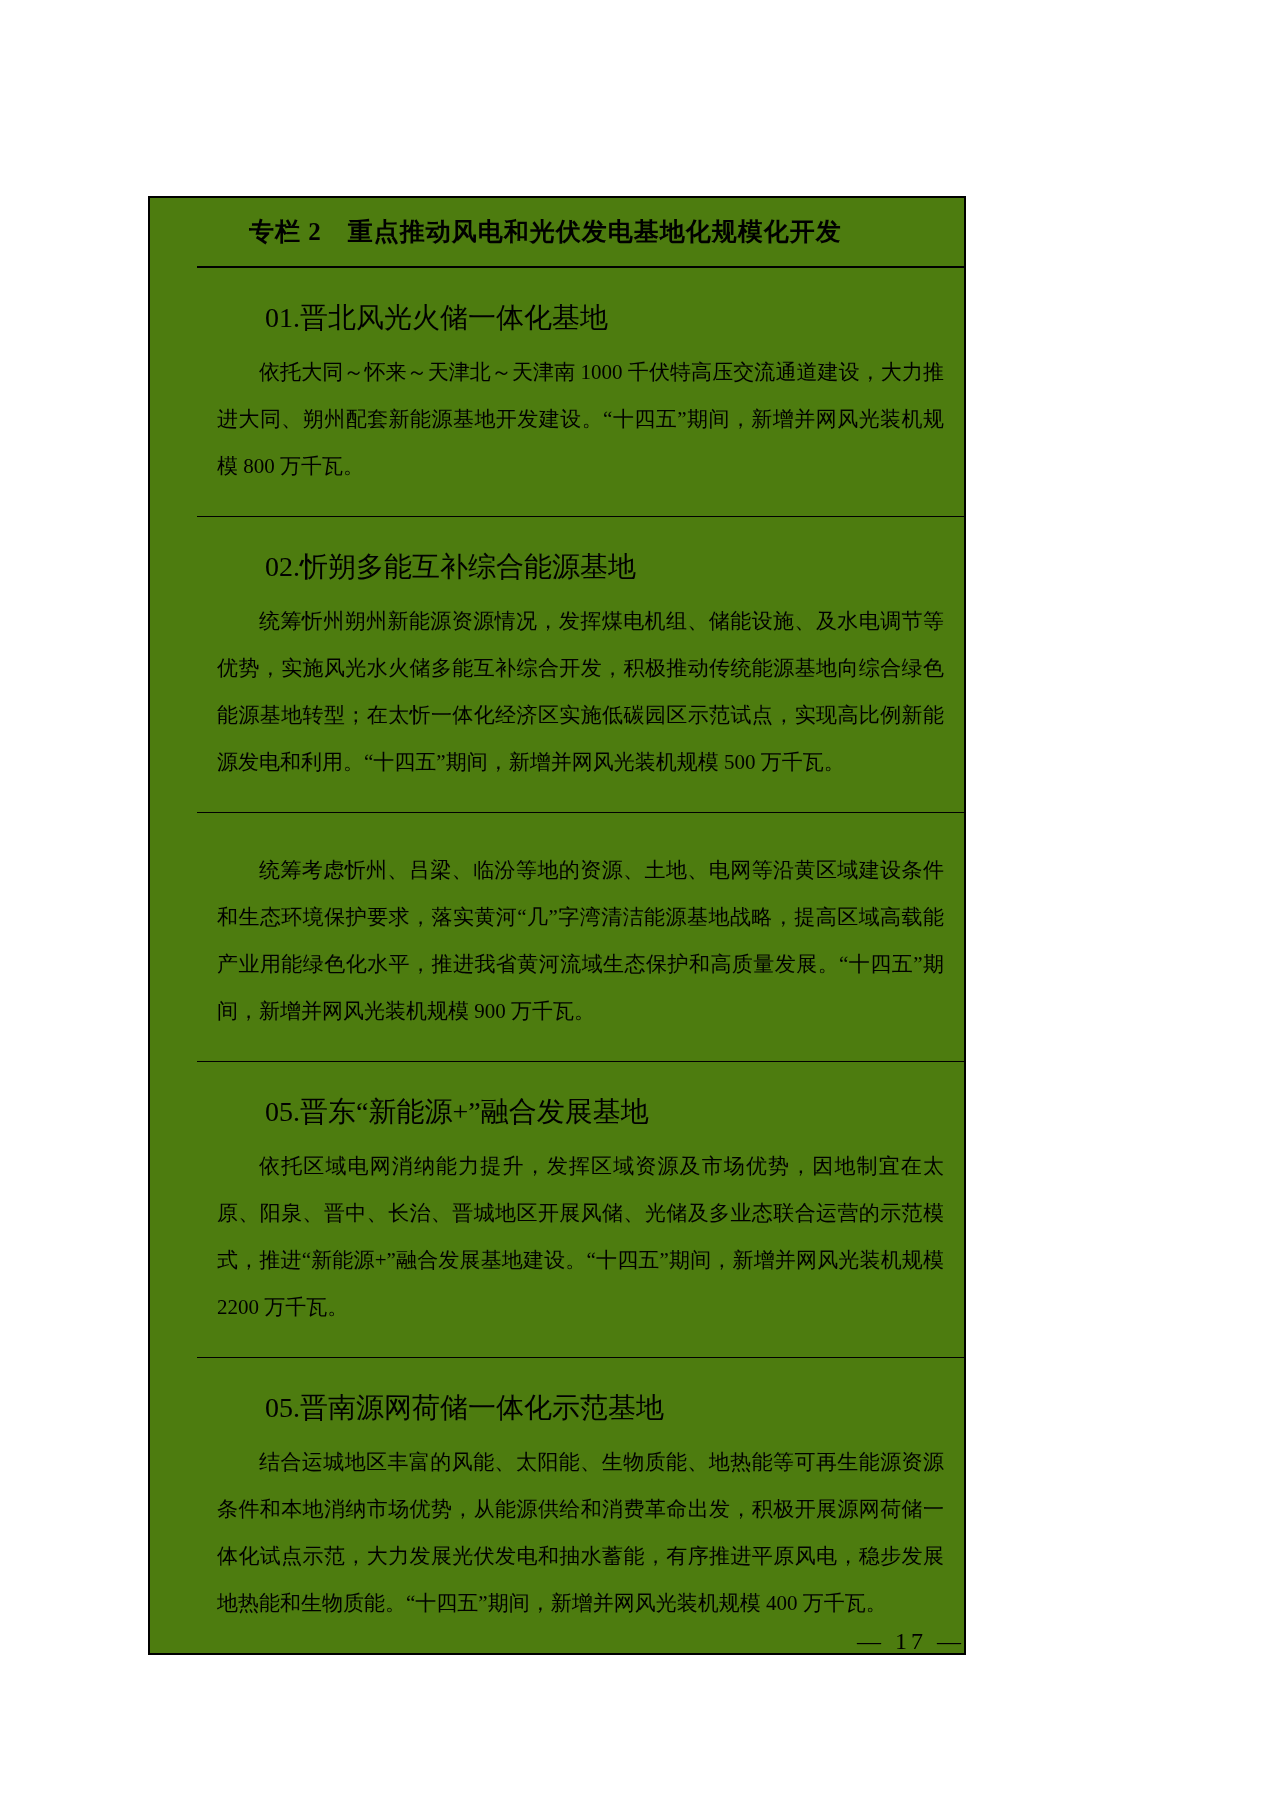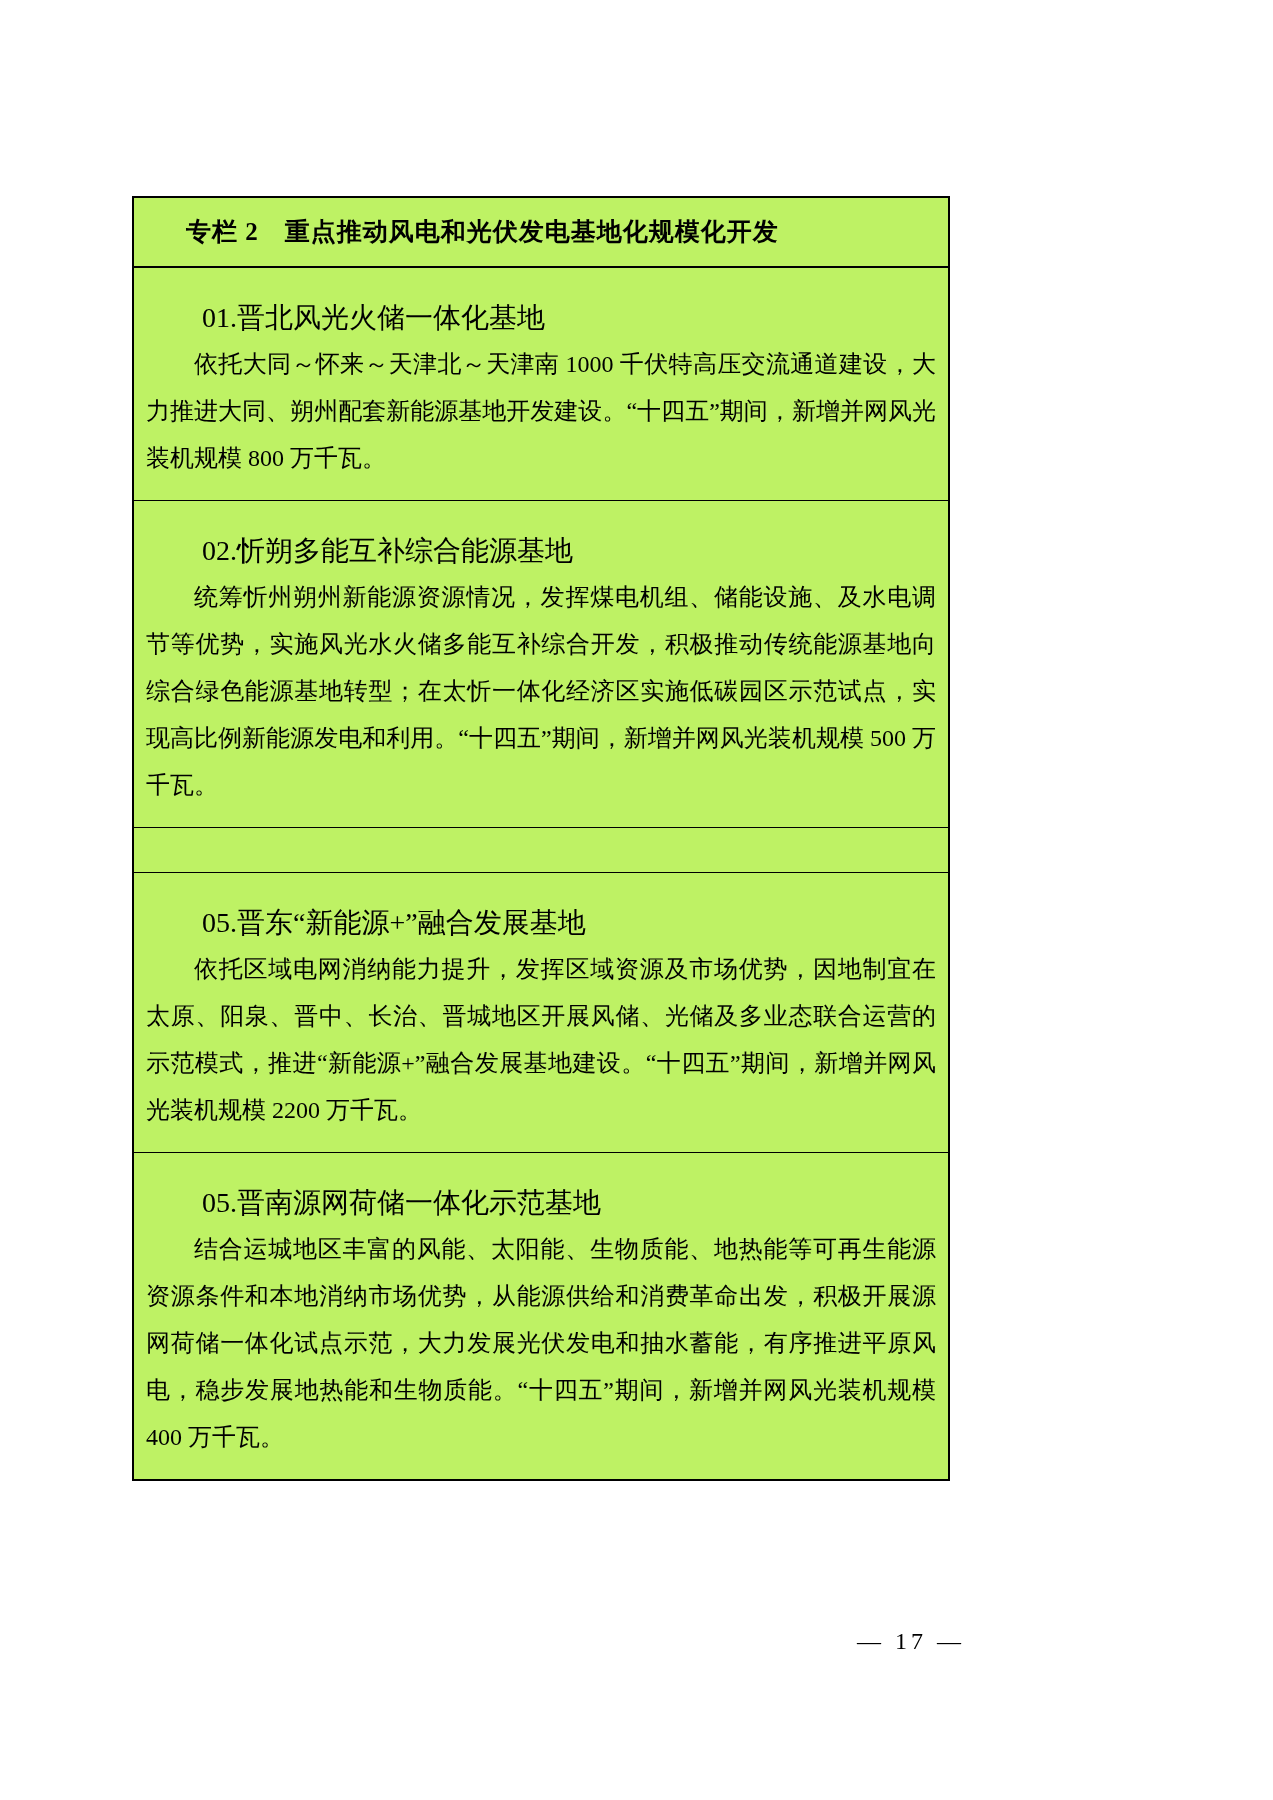--- a/index.html
+++ b/index.html
@@ -11,26 +11,27 @@
     position: relative;
     width: 1273px;
     height: 1800px;
     background: #ffffff;
     font-family: "Liberation Serif", "DejaVu Serif", serif;
     color: #000000;
     overflow: hidden;
   }
   .panel {
     position: absolute;
-    left: 132px;
+    left: 148px;
     top: 196px;
     width: 818px;
     border: 2px solid #000000;
     box-sizing: border-box;
-    background: #bef264;
+    background: #4d7c0f;
+    padding-left: 47px;
   }
   .panel-header {
     border-bottom: 2px solid #000000;
     padding: 15px 10px 15px 52px;
     font-size: 25px;
     font-weight: bold;
     letter-spacing: 1px;
     line-height: 38px;
   }
   .section {
@@ -40,26 +41,26 @@
   .section:last-child {
     border-bottom: none;
   }
   .section-title {
     font-size: 28px;
     line-height: 47px;
     text-indent: 2em;
     margin: 0;
   }
   .section-body {
-    font-size: 24px;
+    font-size: 21px;
     line-height: 47px;
     text-indent: 2em;
     text-align: justify;
     text-justify: inter-ideograph;
-    margin: 0;
+    margin: 8px;
   }
   .page-number {
     position: absolute;
     top: 1628px;
     right: 308px;
     font-size: 24px;
     letter-spacing: 4px;
     white-space: nowrap;
   }
 </style>
@@ -76,20 +77,21 @@
       <p class="section-title">01.晋北风光火储一体化基地</p>
       <p class="section-body">依托大同～怀来～天津北～天津南 1000 千伏特高压交流通道建设，大力推进大同、朔州配套新能源基地开发建设。“十四五”期间，新增并网风光装机规模 800 万千瓦。</p>
     </div>
 
     <div class="section">
       <p class="section-title">02.忻朔多能互补综合能源基地</p>
       <p class="section-body">统筹忻州朔州新能源资源情况，发挥煤电机组、储能设施、及水电调节等优势，实施风光水火储多能互补综合开发，积极推动传统能源基地向综合绿色能源基地转型；在太忻一体化经济区实施低碳园区示范试点，实现高比例新能源发电和利用。“十四五”期间，新增并网风光装机规模 500 万千瓦。</p>
     </div>
 
     <div class="section">
+      <p class="section-body">统筹考虑忻州、吕梁、临汾等地的资源、土地、电网等沿黄区域建设条件和生态环境保护要求，落实黄河“几”字湾清洁能源基地战略，提高区域高载能产业用能绿色化水平，推进我省黄河流域生态保护和高质量发展。“十四五”期间，新增并网风光装机规模 900 万千瓦。</p>
     </div>
 
     <div class="section">
       <p class="section-title">05.晋东“新能源+”融合发展基地</p>
       <p class="section-body">依托区域电网消纳能力提升，发挥区域资源及市场优势，因地制宜在太原、阳泉、晋中、长治、晋城地区开展风储、光储及多业态联合运营的示范模式，推进“新能源+”融合发展基地建设。“十四五”期间，新增并网风光装机规模 2200 万千瓦。</p>
     </div>
 
     <div class="section">
       <p class="section-title">05.晋南源网荷储一体化示范基地</p>
       <p class="section-body">结合运城地区丰富的风能、太阳能、生物质能、地热能等可再生能源资源条件和本地消纳市场优势，从能源供给和消费革命出发，积极开展源网荷储一体化试点示范，大力发展光伏发电和抽水蓄能，有序推进平原风电，稳步发展地热能和生物质能。“十四五”期间，新增并网风光装机规模 400 万千瓦。</p>

